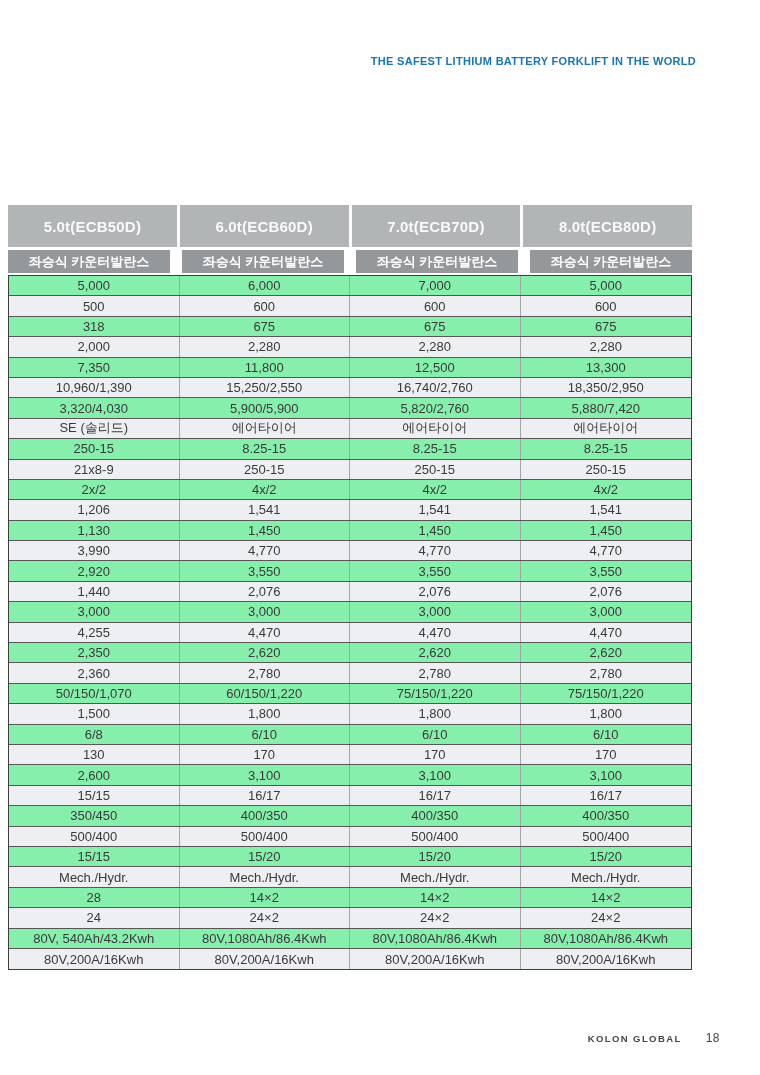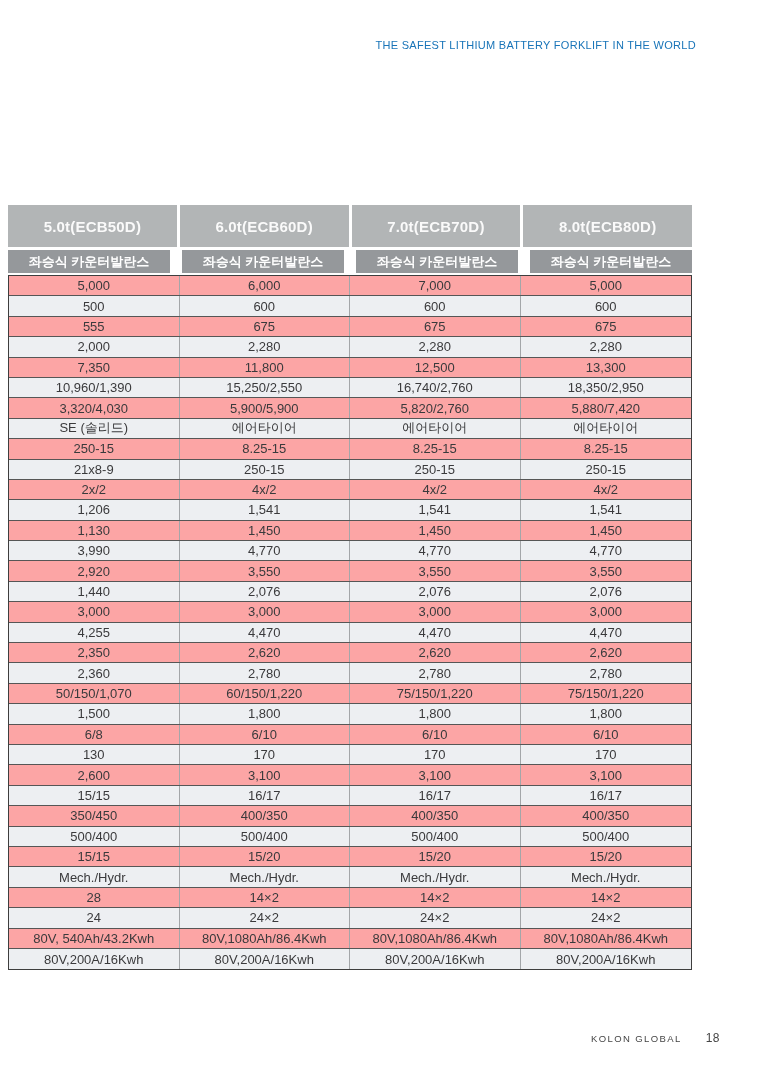--- a/index.html
+++ b/index.html
@@ -5,22 +5,22 @@
   * { margin:0; padding:0; box-sizing:border-box; }
   html,body { width:760px; height:1075px; }
   body {
     position:relative;
     width:760px; height:1075px;
     background:#ffffff;
     font-family:"Liberation Sans","DejaVu Sans",sans-serif;
     overflow:hidden;
   }
   .top-title {
-    position:absolute; top:39px; right:64px;
-    font-size:11px; font-weight:400; letter-spacing:0.3px;
+    position:absolute; top:55px; right:64px;
+    font-size:11px; font-weight:700; letter-spacing:0.3px;
     color:#1874b8;
     text-align:right;
   }
   .table-wrap {
     position:absolute; left:8px; top:205px; width:684px;
   }
   .hdr-grid, .sub-grid, .row {
     display:grid; grid-template-columns:repeat(4,1fr);text-align:center;
   }
   .hdr-grid { column-gap:3px; }
@@ -31,41 +31,41 @@
     color:#fafafa; font-size:15px; font-weight:600; letter-spacing:0.2px;
   }
   .sub-cell {
     height:23px; background:#95989b;
     display:flex; align-items:center; justify-content:center;
     color:#ffffff; font-size:13px; font-weight:700;
   }
   .rows {
     margin-top:2px;
     border:1px solid #3e3e3e;
-    background:#fca5a5;
+    background:#86efac;
   }
   .row {
     height:20.4px;
     border-bottom:1px solid #565656;
   }
   .row:last-child { border-bottom:none; }
   .row:nth-child(even) { background:#edeff2; }
   .cell {
     display:flex; align-items:center; justify-content:center;
     font-size:13px; color:#3a3a3c; white-space:nowrap;
     border-right:1px solid #a3a6a9;
     overflow:hidden;
   }
   .cell:last-child { border-right:none; }
   .footer {
     position:absolute; top:1031px; right:40px;
     display:flex; align-items:baseline; column-gap:24px;
     color:#454545;
   }
-  .footer-brand { font-size:9.5px; letter-spacing:1.4px; font-weight:400; }
+  .footer-brand { font-size:9.5px; letter-spacing:1.4px; font-weight:700; }
   .footer-page { font-size:12px; letter-spacing:0.5px; }
 </style>
 </head>
 <body>
 
 <div class="top-title">THE SAFEST LITHIUM BATTERY FORKLIFT IN THE WORLD</div>
 
 <div class="table-wrap">
   <div class="hdr-grid">
       <div class="hdr-cell">5.0t(ECB50D)</div>
@@ -86,21 +86,21 @@
         <div class="cell">7,000</div>
         <div class="cell">5,000</div>
       </div>
       <div class="row">
         <div class="cell">500</div>
         <div class="cell">600</div>
         <div class="cell">600</div>
         <div class="cell">600</div>
       </div>
       <div class="row">
-        <div class="cell">555</div>
+        <div class="cell">318</div>
         <div class="cell">675</div>
         <div class="cell">675</div>
         <div class="cell">675</div>
       </div>
       <div class="row">
         <div class="cell">2,000</div>
         <div class="cell">2,280</div>
         <div class="cell">2,280</div>
         <div class="cell">2,280</div>
       </div>

